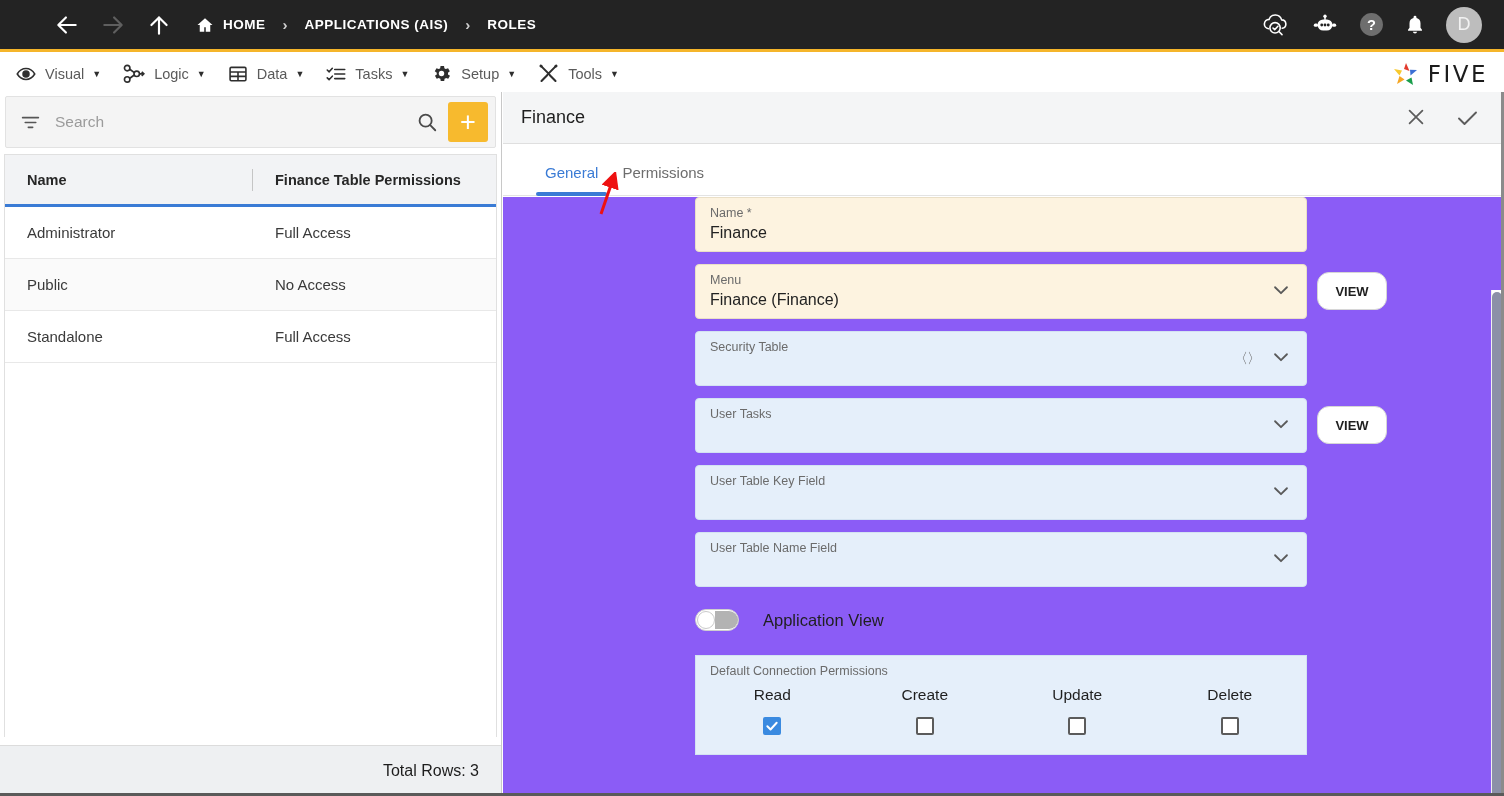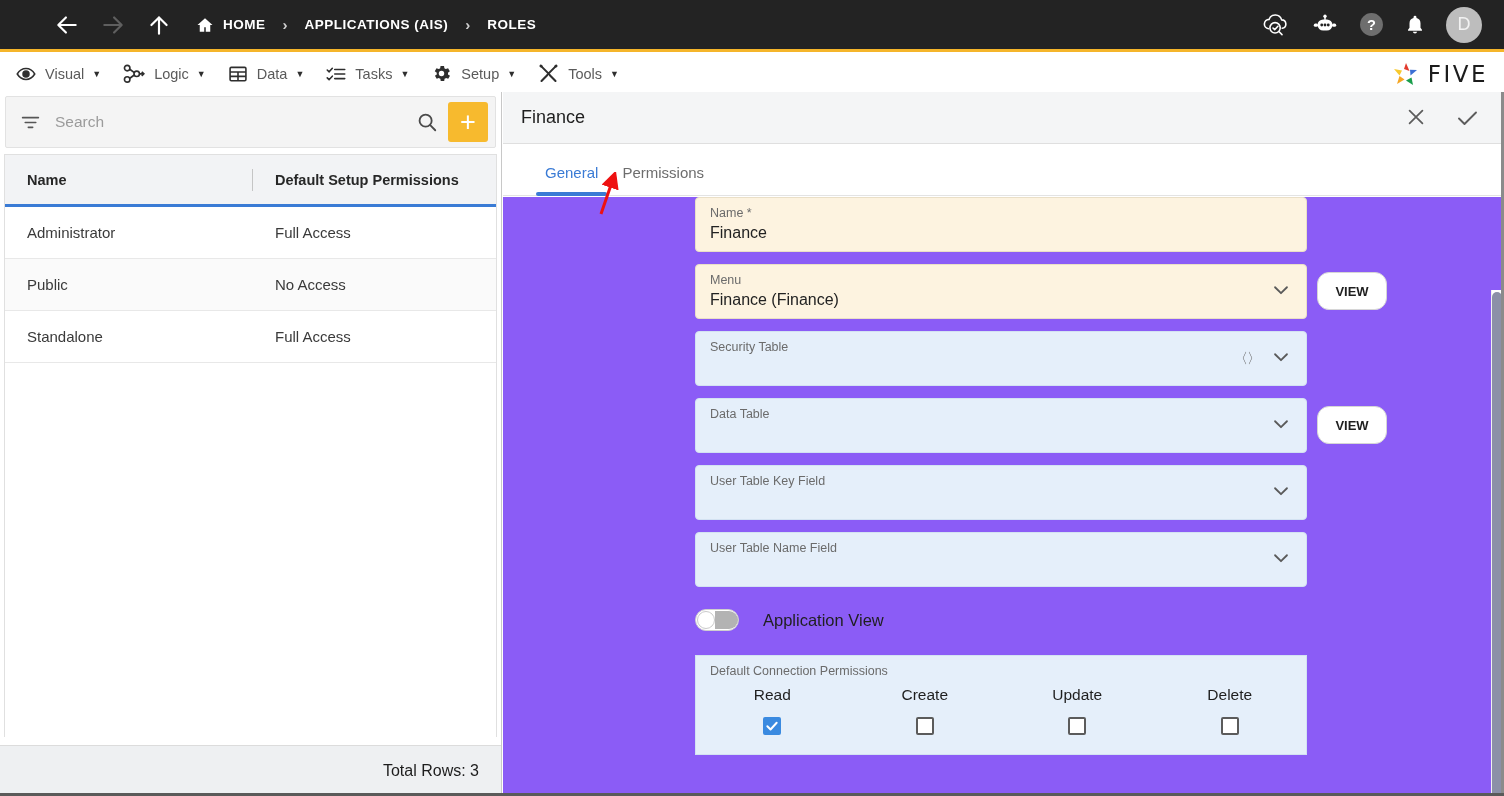--- a/index.html
+++ b/index.html
@@ -468,21 +468,21 @@
           <path d="M15.5 15.5L21 21"></path>
         </svg>
     </span>
     <button id="add-btn">+</button>
   </div>
 
   <div id="grid">
     <div id="grid-head">
       <div class="gh-cell gh-name">Name</div>
       <div class="gh-sep"></div>
-      <div class="gh-cell gh-perm">Default Setup Permissions</div>
+      <div class="gh-cell gh-perm">Finance Table Permissions</div>
     </div>
     <div class="grid-row">
       <div class="gr-name">Administrator</div>
       <div class="gr-perm">Full Access</div>
     </div>
     <div class="grid-row alt">
       <div class="gr-name">Public</div>
       <div class="gr-perm">No Access</div>
     </div>
     <div class="grid-row">
@@ -549,21 +549,21 @@
         <span class="chev">
           <svg width="22" height="22" viewBox="0 0 24 24" fill="none" stroke="#5a5a5a" stroke-width="2" stroke-linecap="round" stroke-linejoin="round">
               <path d="M5.5 9l6.5 6.5L18.5 9"></path>
             </svg>
         </span>
       </div>
     </div>
 
     <div class="field-row">
       <div class="field empty">
-        <div class="field-label">Data Table</div>
+        <div class="field-label">User Tasks</div>
         <span class="chev">
           <svg width="22" height="22" viewBox="0 0 24 24" fill="none" stroke="#5a5a5a" stroke-width="2" stroke-linecap="round" stroke-linejoin="round">
               <path d="M5.5 9l6.5 6.5L18.5 9"></path>
             </svg>
         </span>
       </div>
       <button class="view-btn">VIEW</button>
     </div>
 
     <div class="field-row">

